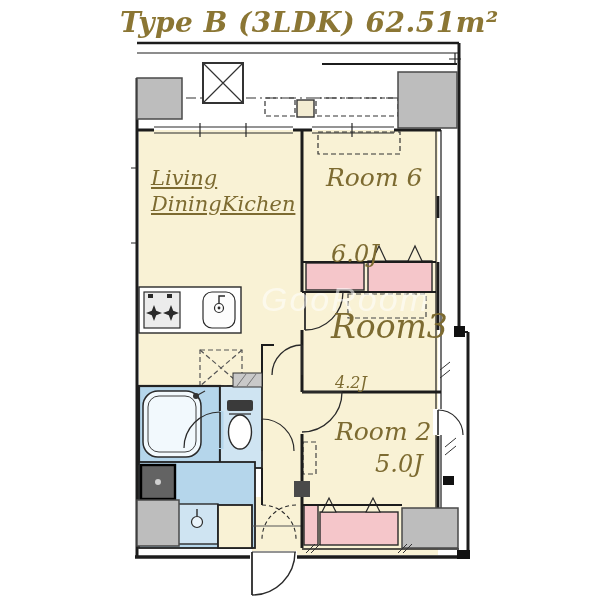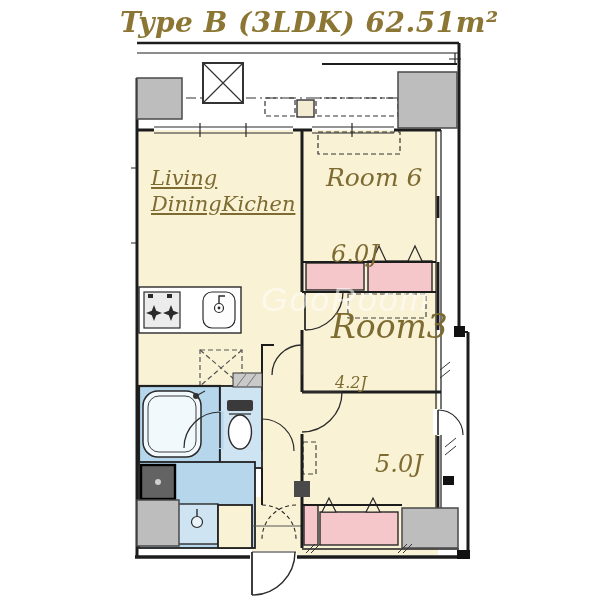--- a/index.html
+++ b/index.html
@@ -234,16 +234,17 @@
     <div>Living</div>
     <div>DiningKichen</div>
   </div>
 
   <div class="rlabel r1-name">Room 6</div>
   <div class="rlabel r1-size">6.0J</div>
 
   <div class="rlabel r3-name">Room3</div>
   <div class="rlabel r3-size">4.2J</div>
 
+  <div class="rlabel r2-name">Room 2</div>
   <div class="rlabel r2-size">5.0J</div>
 
   <div class="watermark">GooRoom</div>
 </div>
 
 </body></html>

